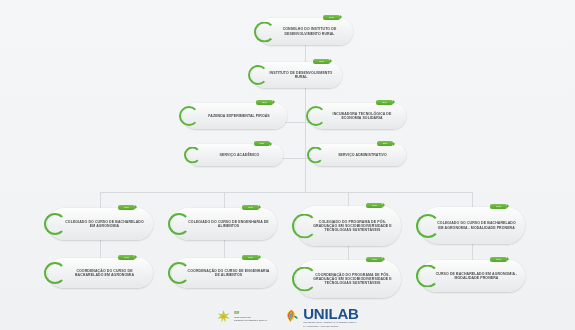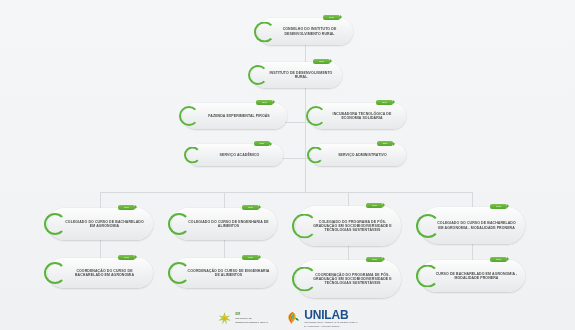--- a/index.html
+++ b/index.html
@@ -92,21 +92,21 @@
   .logo-idr { display: flex; align-items: center; gap: 3px; }
   .idr-mark { width: 15px; height: 15px; }
   .idr-text { display: flex; flex-direction: column; gap: 0.6px; }
   .idr-text span { font-size: 2.4px; color: #6d6f72; font-weight: 700; line-height: 1.25; }
   .idr-text .idr-top { font-size: 2.8px; color: #4e8f2e; }
 
   .logo-unilab { display: flex; align-items: center; gap: 3px; }
   .unilab-bird { width: 17px; height: 17px; }
   .unilab-text { display: flex; flex-direction: column; }
   .unilab-word {
-    font-size: 12px; font-weight: 700; color: #1d4f8a;
+    font-size: 15px; font-weight: 700; color: #1d4f8a;
     letter-spacing: -0.2px; line-height: 1;
   }
   .unilab-sub { font-size: 2.2px; color: #5d6166; line-height: 1.3; margin-top: 0.8px; }
 </style>
 </head>
 <body>
 
 <div id="chart-root">
 
   <div class="conn v" style="left:305px; top:45px; height:17px;"></div>

